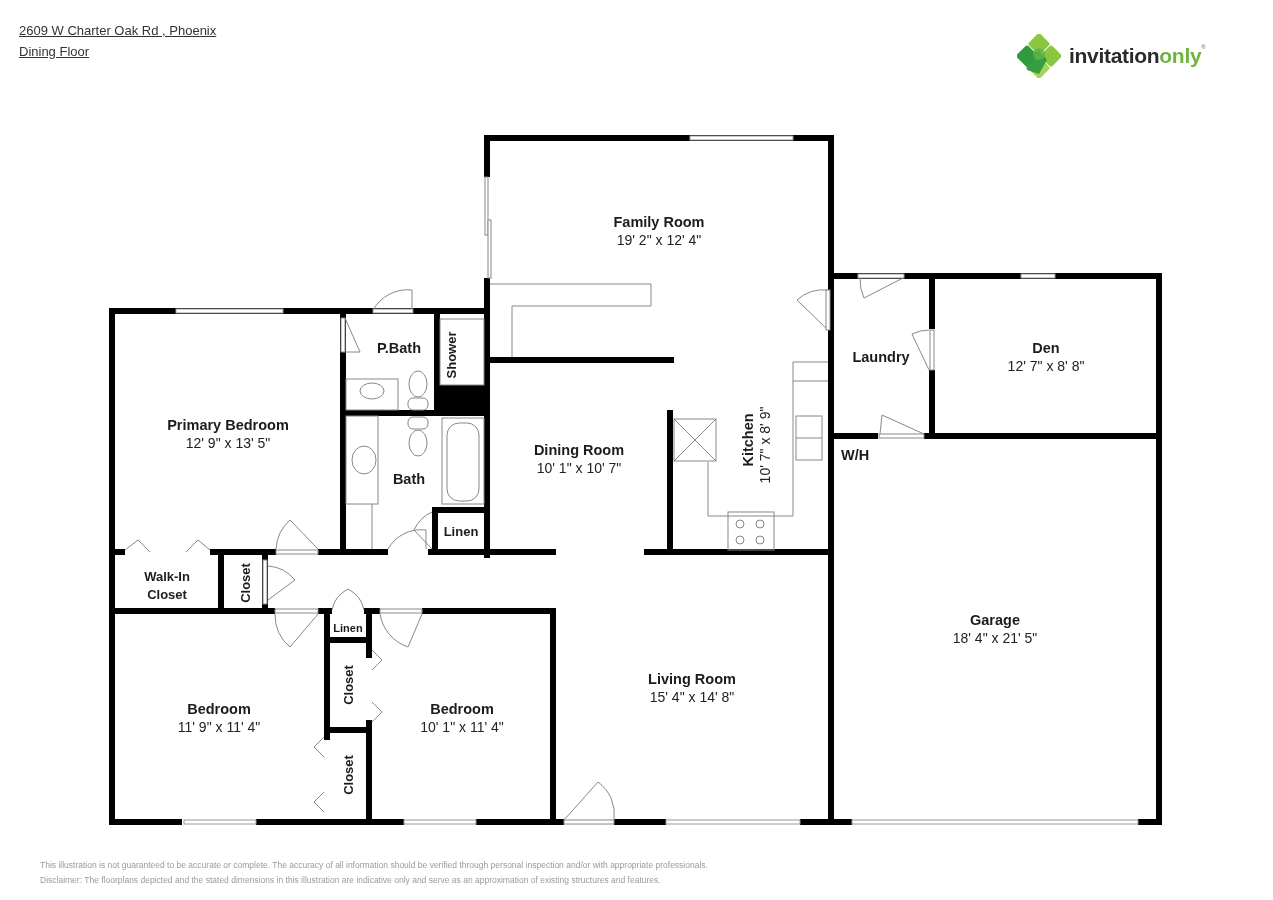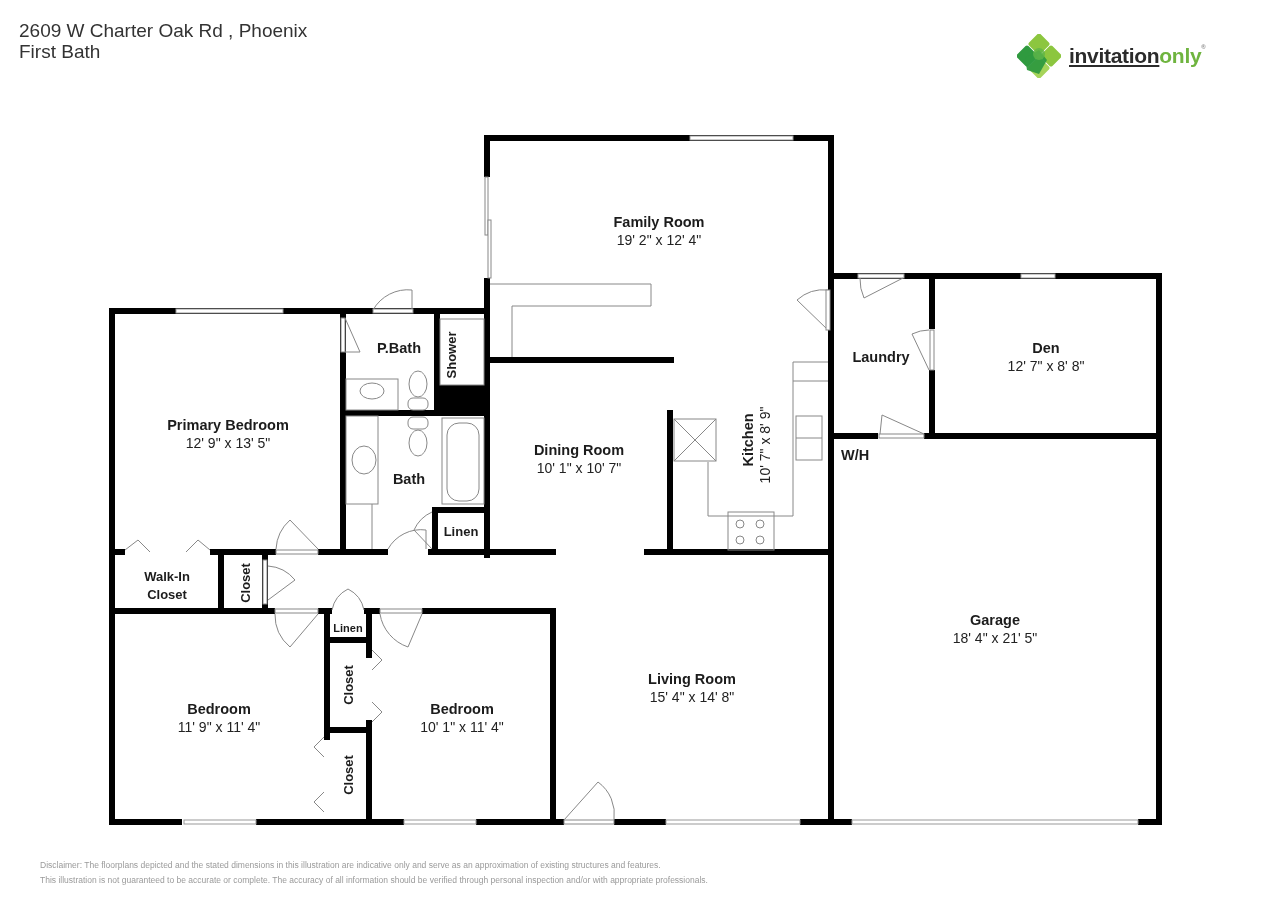--- a/index.html
+++ b/index.html
@@ -1,38 +1,38 @@
 <!DOCTYPE html>
 <html><head>
 <meta charset="utf-8">
 <style>
   html, body { margin:0; padding:0; background:#ffffff; }
   body { width:1273px; height:900px; position:relative; overflow:hidden; font-family:"Liberation Sans", sans-serif; }
-  .hdr { position:absolute; left:19px; top:20px; font-size:19px; color:#333; line-height:21px; }
+  .hdr { position:absolute; left:19px; top:20px; font-size:13px; color:#333; line-height:21px;text-decoration:underline; }
   .logo { position:absolute; left:1017px; top:34px; display:flex; align-items:center; }
   .logo-text { font-size:21px; font-weight:bold; margin-left:8px; letter-spacing:-0.3px; }
-  .logo-text .a { color:#2b2b2b;text-decoration:underline; }
+  .logo-text .a { color:#2b2b2b; }
   .logo-text .b { color:#6fb43f; }
   .logo-text sup { font-size:6px; color:#888; vertical-align:top; }
   .disc { position:absolute; left:40px; top:858px; font-size:8.5px; color:#9a9a9a; line-height:15px; }
   svg.plan { position:absolute; left:0; top:0; }
   .lbl { font-family:"Liberation Sans", sans-serif; font-size:14.5px; font-weight:bold; fill:#1c1c1c; }
   .dim { font-family:"Liberation Sans", sans-serif; font-size:14px; fill:#222; }
   .sm { font-family:"Liberation Sans", sans-serif; font-size:13px; font-weight:bold; fill:#1c1c1c; }
   .xs { font-family:"Liberation Sans", sans-serif; font-size:11px; font-weight:bold; fill:#1c1c1c; }
   .wall { fill:#000; }
   .thin { fill:none; stroke:#888; stroke-width:1; }
   .win { fill:#fff; stroke:#999; stroke-width:1; }
 </style>
 </head>
 <body>
 
 <div class="hdr">
   <div>2609 W Charter Oak Rd , Phoenix</div>
-  <div>First Bath</div>
+  <div>Dining Floor</div>
 </div>
 
 <div class="logo">
   <svg width="44" height="44" viewBox="0 0 44 44">
     <rect x="14" y="2" width="16" height="16" rx="2" fill="#8cc63f" transform="rotate(45 22 10)"></rect>
     <rect x="26" y="14" width="16" height="16" rx="2" fill="#8cc63f" transform="rotate(45 34 22)"></rect>
     <rect x="14" y="26" width="16" height="16" rx="2" fill="#a6d45a" transform="rotate(45 22 34)"></rect>
     <rect x="2" y="14" width="16" height="16" rx="2" fill="#2f9a3f" transform="rotate(45 10 22)"></rect>
     <polygon points="8,24 22,16 30,26 22,40 10,36" fill="#2f9a3f" opacity="0.95"></polygon>
     <circle cx="22" cy="20" r="6" fill="#5fb548" opacity="0.8"></circle>
@@ -229,15 +229,15 @@
 
     <text class="lbl" x="692" y="684" text-anchor="middle">Living Room</text>
     <text class="dim" x="692" y="702" text-anchor="middle">15' 4" x 14' 8"</text>
 
     <text class="lbl" x="995" y="625" text-anchor="middle">Garage</text>
     <text class="dim" x="995" y="643" text-anchor="middle">18' 4" x 21' 5"</text>
   </g>
 </svg>
 
 <div class="disc">
+  <div>This illustration is not guaranteed to be accurate or complete. The accuracy of all information should be verified through personal inspection and/or with appropriate professionals.</div>
   <div>Disclaimer: The floorplans depicted and the stated dimensions in this illustration are indicative only and serve as an approximation of existing structures and features.</div>
-  <div>This illustration is not guaranteed to be accurate or complete. The accuracy of all information should be verified through personal inspection and/or with appropriate professionals.</div>
 </div>
 
 </body></html>

